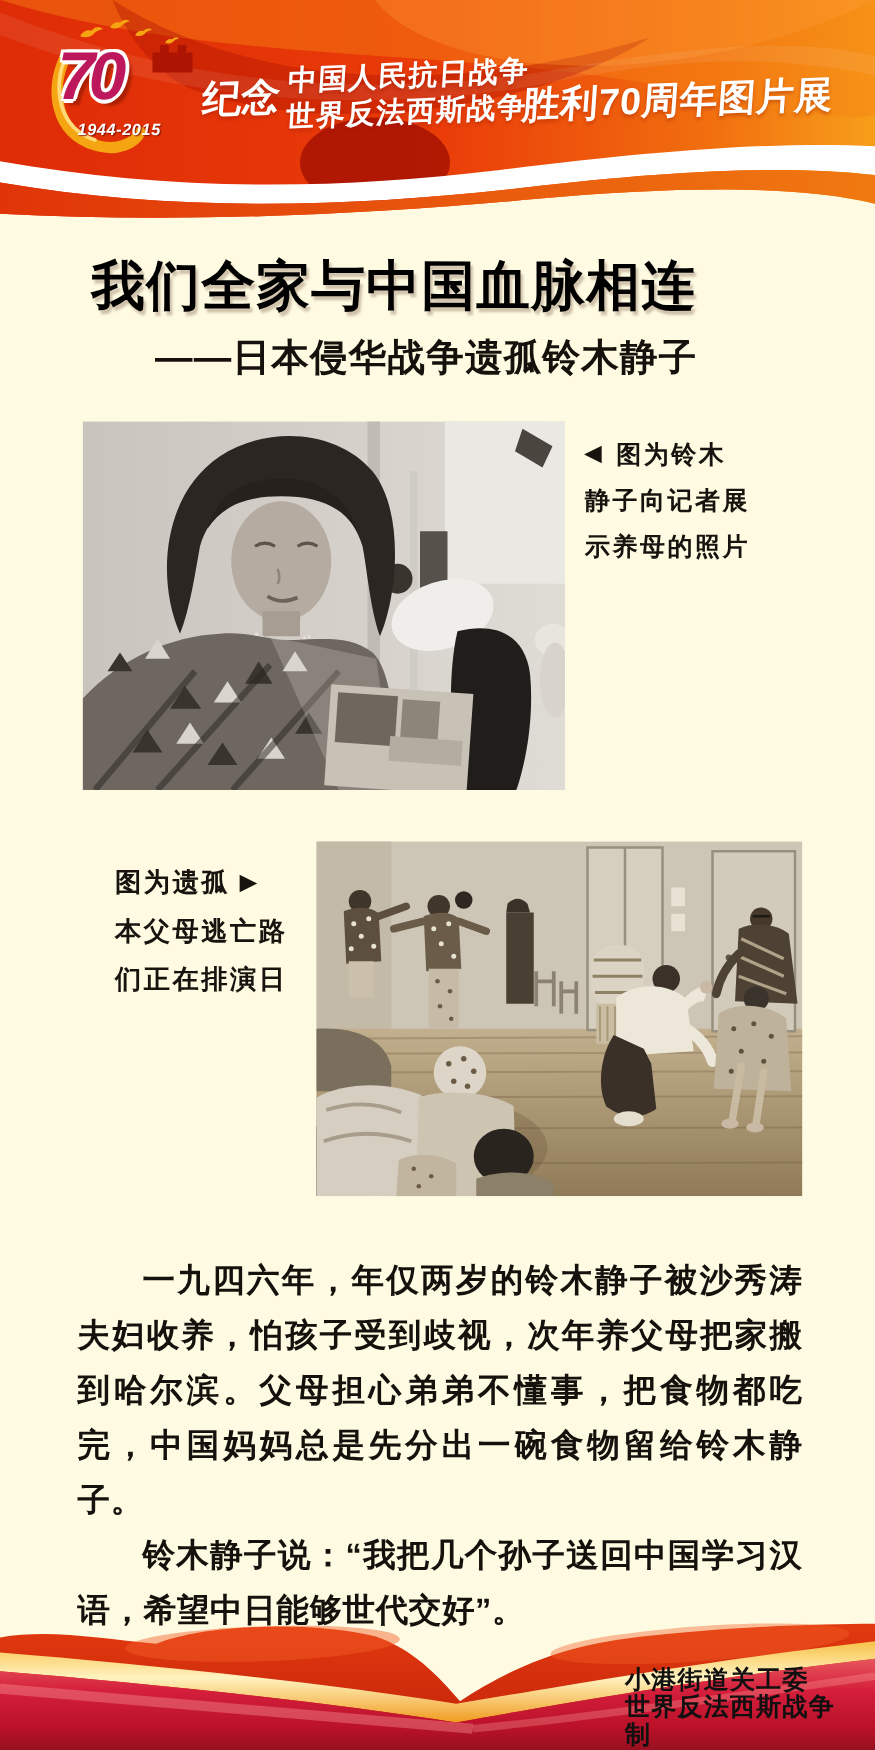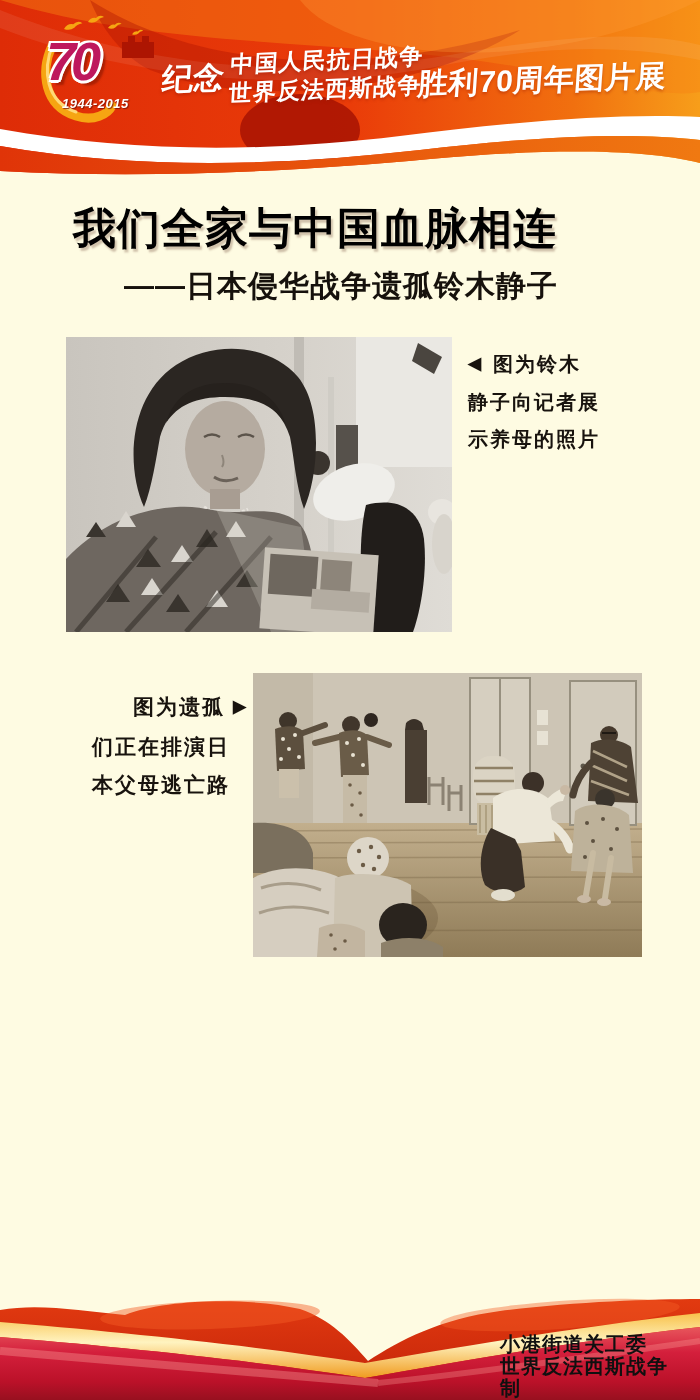--- a/index.html
+++ b/index.html
@@ -34,21 +34,21 @@
   
   .photo{position:absolute;overflow:hidden;}
   .photo1{left:66px;top:337px;width:386px;height:295px;}
   .photo2{left:253px;top:673px;width:389px;height:284px;}
   .photo svg{width:100%;height:100%;}
 
   
   .caption{position:absolute;font-weight:700;color:#18130E;}
   .caption1{left:468px;top:346px;width:170px;font-size:20px;line-height:37px;letter-spacing:2px;}
   .caption2{left:92px;top:688px;width:156px;font-size:21px;line-height:38px;letter-spacing:2px;}
-  .cap-right{text-align:right;}
+  .cap-right{text-align:left;}
   .arrow{font-size:17px;position:relative;top:-2px;}
   .arrow-l{margin-right:10px;}
   .arrow-r{margin-left:8px;}
 
   
   .body-text{position:absolute;left:62px;top:1002px;width:580px;}
   .body-text p{margin:0;font-size:26px;line-height:44px;font-weight:700;color:#15110D;
                text-align:justify;text-justify:inter-character;text-indent:2em;letter-spacing:.5px;}
 
   
@@ -194,22 +194,22 @@
       <span class="arrow arrow-l">◀</span><span>图为铃木</span>
     </div>
     <div>静子向记者展</div>
     <div>示养母的照片</div>
   </div>
 
   <div class="caption caption2">
     <div class="cap-right">
       <span>图为遗孤</span><span class="arrow arrow-r">▶</span>
     </div>
+    <div>本父母逃亡路</div>
     <div>们正在排演日</div>
-    <div>本父母逃亡路</div>
   </div>
 
   <div class="photo photo2">
     <svg viewBox="0 0 389 284" preserveAspectRatio="none">
       <defs>
         <linearGradient id="p2f" x1="0" y1="0" x2="0" y2="1">
           <stop offset="0" stop-color="#C2AF8D"></stop>
             <stop offset="1" stop-color="#8F7B57"></stop>
         </linearGradient>
       </defs>
@@ -321,20 +321,24 @@
           <circle cx="340" cy="168" r="2"></circle>
           <circle cx="358" cy="176" r="2"></circle>
           <circle cx="332" cy="184" r="2"></circle>
         </g>
       <path d="M340,180 L333,222 M358,185 L352,225" stroke="#C8BBA1" stroke-width="6" stroke-linecap="round"></path>
       <ellipse cx="331" cy="226" rx="7" ry="4" fill="#C9B9A4"></ellipse>
       <ellipse cx="351" cy="229" rx="7" ry="4" fill="#C9B9A4"></ellipse>
     </svg>
   </div>
 
+  <article class="body-text">
+    <p>一九四六年，年仅两岁的铃木静子被沙秀涛夫妇收养，怕孩子受到歧视，次年养父母把家搬到哈尔滨。父母担心弟弟不懂事，把食物都吃完，中国妈妈总是先分出一碗食物留给铃木静子。</p>
+    <p>铃木静子说：“我把几个孙子送回中国学习汉语，希望中日能够世代交好”。</p>
+  </article>
 
   <svg class="ftr-svg" width="700" height="115" viewBox="0 0 700 115" preserveAspectRatio="none">
     <defs>
       <linearGradient id="fh" x1="0" y1="0" x2="0" y2="1">
         <stop offset="0" stop-color="#E23A10"></stop>
           <stop offset="1" stop-color="#C02109"></stop>
       </linearGradient>
       <linearGradient id="fg" x1="0" y1="0" x2="0" y2="1">
         <stop offset="0" stop-color="#F8C14A"></stop>
           <stop offset=".45" stop-color="#FFF3C0"></stop>

